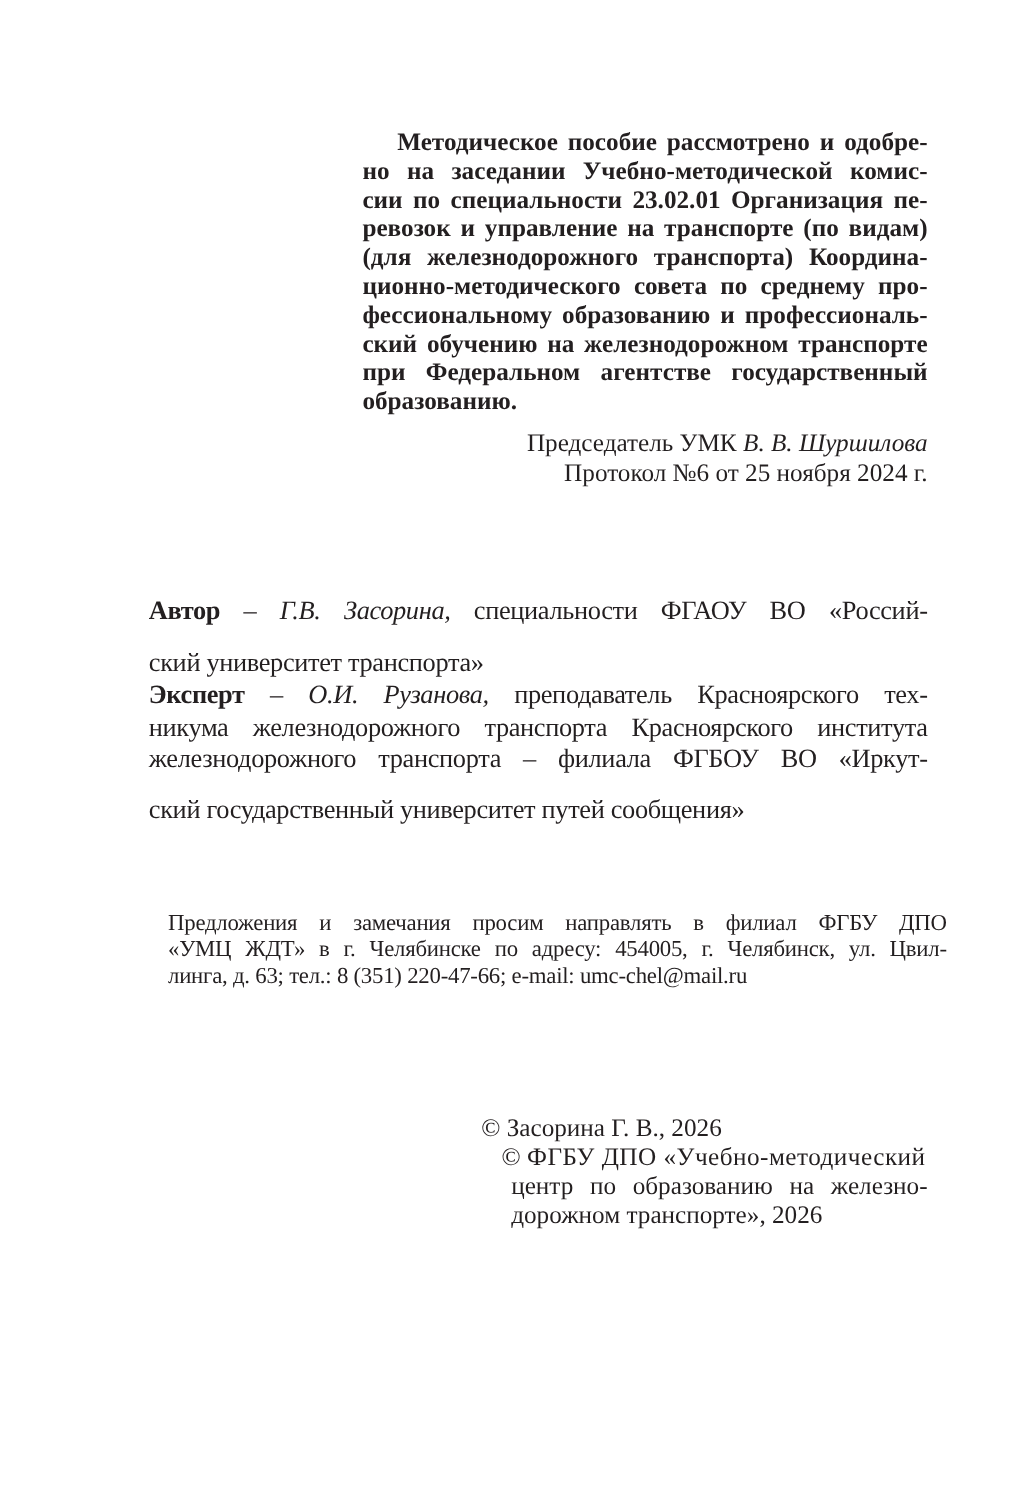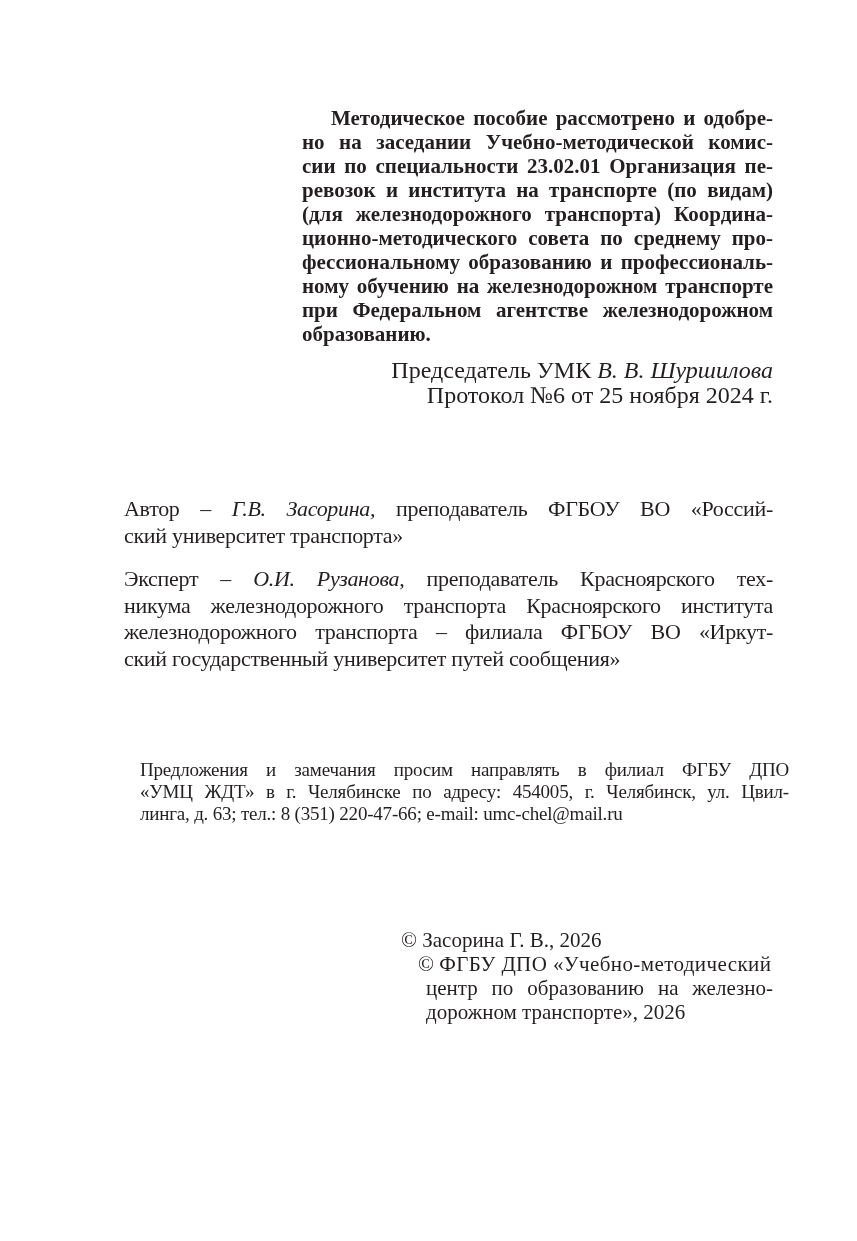--- a/index.html
+++ b/index.html
@@ -4,57 +4,57 @@
 <style>
   html, body { margin: 0; padding: 0; background: #ffffff; }
   body { width: 857px; height: 1241px; position: relative; overflow: hidden; color: #231f20; }
   .serif { font-family: "Liberation Serif", "DejaVu Serif", serif; }
   .cond { font-family: "Liberation Sans Narrow", "Liberation Serif", serif; }
   .line { position: absolute; white-space: nowrap; }
   .just { text-align: justify; text-align-last: justify; }
   .approval .line { font-size: 21px; line-height: 24px; left: 302px; width: 471px; font-weight: bold; }
   .approval .line.first { left: 331px; width: 442px; }
   .approval .line.last { text-align-last: left; }
-  .sign .line { font-size: 24px; right: 84px; text-align: right; }
+  .sign .line { font-size: 21px; right: 84px; text-align: right; }
   .credits .line { font-size: 22px; left: 124px; width: 649px; letter-spacing: -0.3px; transform-origin: left top; }
   .credits .line.first { left: 124px; }
-  .credits .line.last { text-align-last: left; }
+  .credits .line.last { text-align-last: left; margin-top: 16px; }
   .feedback .line { font-size: 19px; left: 140px; width: 649px; letter-spacing: -0.2px; }
   .feedback .line.last { text-align-last: left; text-align: center; }
   .copy .line { font-size: 21px; }
   i { font-style: italic; }
-  b { font-weight: normal; }
+  b { font-weight: bold; }
 </style>
 </head>
 <body>
 
 <div class="approval serif">
   <div class="line just first" style="top:106px">Методическое пособие рассмотрено и одобре-</div>
   <div class="line just" style="top:130px">но на заседании Учебно-методической комис-</div>
   <div class="line just" style="top:154px">сии по специальности 23.02.01 Организация пе-</div>
-  <div class="line just" style="top:178px">ревозок и института на транспорте (по видам)</div>
+  <div class="line just" style="top:178px">ревозок и управление на транспорте (по видам)</div>
   <div class="line just" style="top:202px">(для железнодорожного транспорта) Координа-</div>
   <div class="line just" style="top:226px">ционно-методического совета по среднему про-</div>
   <div class="line just" style="top:250px">фессиональному образованию и профессиональ-</div>
-  <div class="line just" style="top:274px">ному обучению на железнодорожном транспорте</div>
-  <div class="line just" style="top:298px">при Федеральном агентстве железнодорожном</div>
+  <div class="line just" style="top:274px">ский обучению на железнодорожном транспорте</div>
+  <div class="line just" style="top:298px">при Федеральном агентстве государственный</div>
   <div class="line last" style="top:322px">образованию.</div>
 </div>
 
 <div class="sign serif">
   <div class="line" style="top:357px">
     <span>Председатель УМК</span>
     <i>В. В. Шуршилова</i>
   </div>
   <div class="line" style="top:382px">Протокол №6 от 25 ноября 2024 г.</div>
 </div>
 
 <div class="credits cond">
   <div class="line just first" style="top:496px;left:124px">
-    <b>Автор</b><span> – </span><i>Г.В. Засорина,</i><span> преподаватель ФГБОУ ВО «Россий-</span>
+    <b>Автор</b><span> – </span><i>Г.В. Засорина,</i><span> специальности ФГАОУ ВО «Россий-</span>
   </div>
   <div class="line last" style="top:523px;left:124px">ский университет транспорта»</div>
 </div>
 
 <div class="credits cond">
   <div class="line just" style="top:566px;left:124px">
     <b>Эксперт</b><span> – </span><i>О.И. Рузанова,</i><span> преподаватель Красноярского тех-</span>
   </div>
   <div class="line just" style="top:593px;left:124px">никума железнодорожного транспорта Красноярского института</div>
   <div class="line just" style="top:619px;left:124px">железнодорожного транспорта – филиала ФГБОУ ВО «Иркут-</div>

